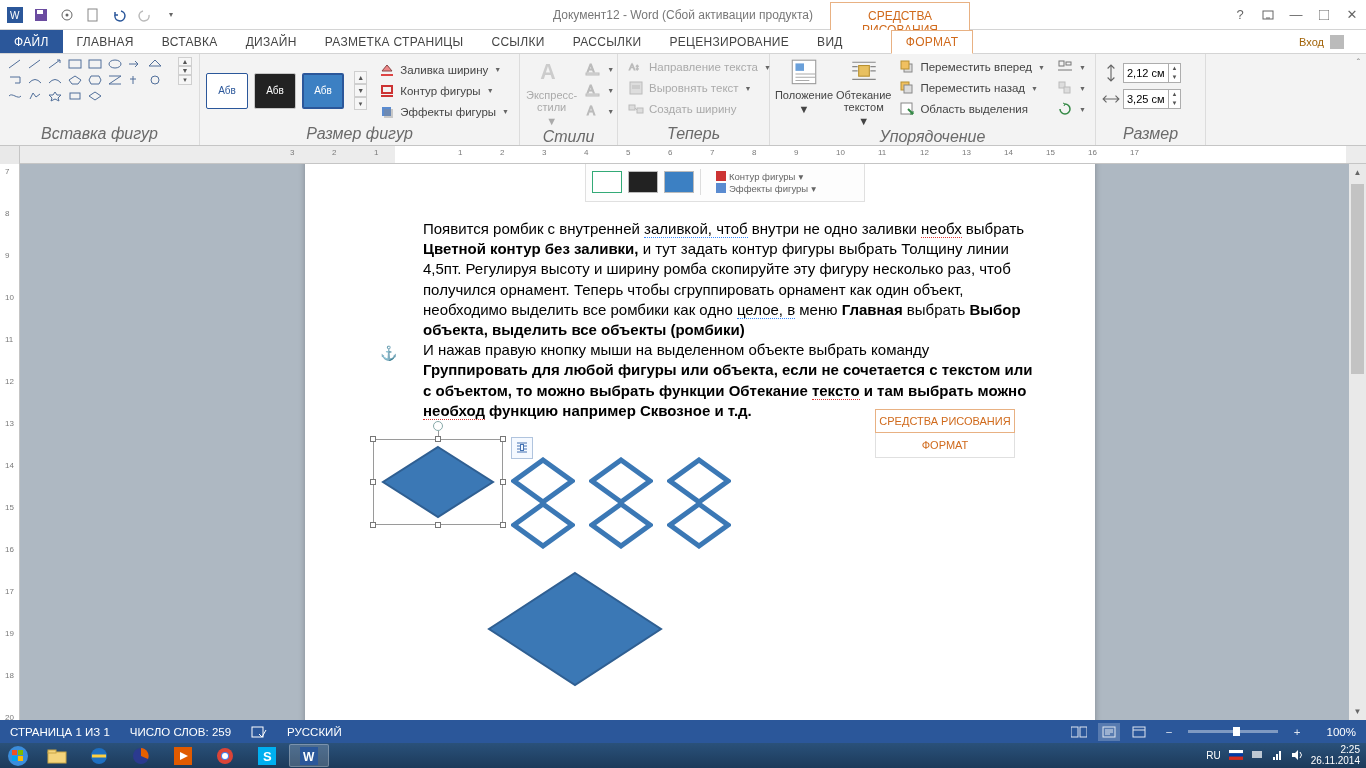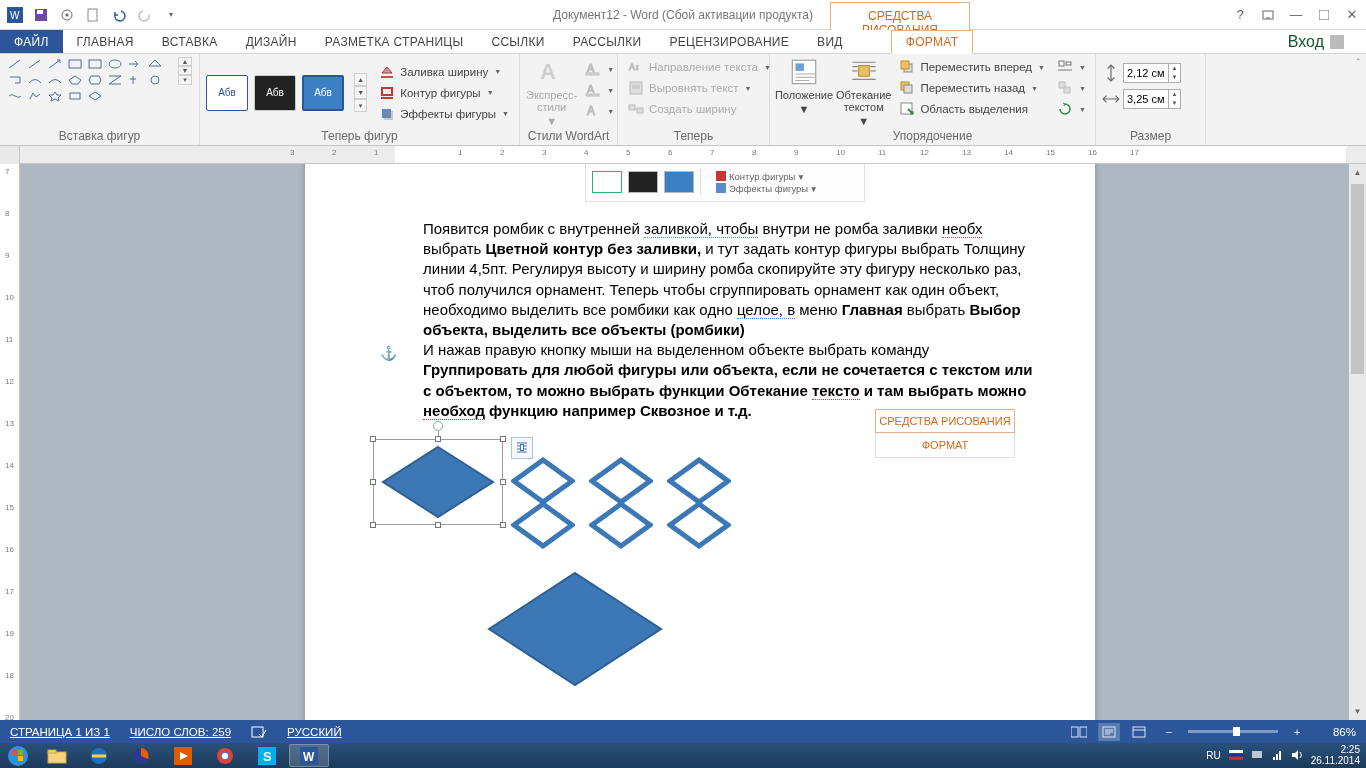--- a/index.html
+++ b/index.html
@@ -13,28 +13,28 @@
 .titlebar .title-center { position: absolute; left: 50%; transform: translateX(-50%); font-size: 12px; color: #777; white-space: nowrap; }
 .titlebar .title-context { position: absolute; left: 830px; width: 140px; text-align: center; font-size: 12px; color: #d06a1c; border: 1px solid #e8b183; border-bottom: none; padding: 6px 4px 5px; background: #fff; top: 2px; }
 .titlebar .winctrl { position: absolute; right: 0; display: flex; }
 .titlebar .winctrl-btn { width: 28px; height: 20px; display: flex; align-items: center; justify-content: center; color: #666; font-size: 13px; }
 
 
 .tabbar { height: 24px; background: #fff; display: flex; align-items: stretch; border-bottom: 1px solid #d4d4d4; font-size: 12px; color: #444; position: relative; }
 .tab { padding: 0 14px; display: flex; align-items: center; cursor: default; text-transform: uppercase; letter-spacing: .3px; }
 .tab.file { background: #2b579a; color: #fff; font-weight: 400; }
 .tab.active { background: #fff; color: #d06a1c; border: 1px solid #e8b183; border-bottom: 1px solid #fff; margin-bottom: -1px; position: relative; z-index: 2; }
-.tabbar .login { position: absolute; right: 6px; top: 0; height: 100%; display: flex; align-items: center; font-size: 16px; color: #14532d; padding-right: 16px; }
+.tabbar .login { position: absolute; right: 6px; top: 0; height: 100%; display: flex; align-items: center; font-size: 11px; color: #a16207; padding-right: 16px; }
 .tabbar .login .sil { width: 14px; height: 14px; background: #bbb; margin-left: 6px; }
 
 
 .ribbon { height: 92px; background: #f3f3f3; border-bottom: 1px solid #c5c5c5; display: flex; }
 .group { border-right: 1px solid #dcdcdc; padding: 3px 6px 2px; display: flex; flex-direction: column; height: 100%; }
 .group-body { flex: 1; display: flex; align-items: flex-start; }
-.group-label { font-size: 12px; color: #6a6a6a; text-align: center; padding-top: 1px; position: relative; }
+.group-label { font-size: 16px; color: #6a6a6a; text-align: center; padding-top: 1px; position: relative; font-style: italic; }
 
 .shape-gallery { width: 170px; display: flex; flex-wrap: wrap; gap: 2px 2px; }
 .shape-gallery .cell { width: 18px; height: 14px; display: flex; align-items: center; justify-content: center; color: #516f9a; }
 .shape-gallery .cell svg { width: 16px; height: 12px; }
 .gallery-side { width: 14px; display: flex; flex-direction: column; margin-left: 2px; }
 .gallery-side .sbtn { flex: 1; border: 1px solid #cfcfcf; background: #f6f6f6; display: flex; align-items: center; justify-content: center; font-size: 7px; color: #555; }
 
 .style-swatches { display: flex; gap: 6px; align-items: center; }
 .swatch { width: 42px; height: 36px; border: 1px solid #c7c7c7; display: flex; align-items: center; justify-content: center; font-size: 10px; border-radius: 2px; }
 .swatch.s1 { background: #fff; color: #2b579a; border-color: #2b579a; }
@@ -106,21 +106,21 @@
 .shape-sel .rhomb { position: absolute; left: 8px; top: 6px; width: 114px; height: 74px; }
 .shape-sel .layout-ic { position: absolute; right: -30px; top: -2px; width: 22px; height: 22px; border: 1px solid #b0c4de; background: #f5f9ff; display: flex; align-items: center; justify-content: center; }
 
 .small-rhomb { position: absolute; width: 64px; height: 48px; }
 .small-rhomb svg { width: 100%; height: 100%; display: block; }
 
 .big-rhomb { position: absolute; left: 180px; top: 410px; width: 180px; height: 120px; }
 
 
 .statusbar { position: absolute; left: 0; right: 0; bottom: 25px; height: 23px; background: #2b579a; color: #fff; display: flex; align-items: center; font-size: 11.5px; padding: 0 10px; }
-.statusbar .seg { margin-right: 20px; display: flex; align-items: center; gap: 5px; text-decoration: underline; }
+.statusbar .seg { margin-right: 20px; display: flex; align-items: center; gap: 5px; }
 .statusbar .right { margin-left: auto; display: flex; align-items: center; gap: 8px; }
 .statusbar .vbtn { width: 22px; height: 18px; display: flex; align-items: center; justify-content: center; opacity: .85; }
 .statusbar .slider { width: 90px; height: 3px; background: rgba(255,255,255,.4); position: relative; }
 .statusbar .slider .kn { position: absolute; left: 50%; top: -3px; width: 7px; height: 9px; background: #fff; }
 
 
 .taskbar { position: absolute; left: 0; right: 0; bottom: 0; height: 25px; background: linear-gradient(#2a517a, #1c3a5a); display: flex; align-items: center; }
 .taskbar .start { width: 36px; height: 25px; display: flex; align-items: center; justify-content: center; }
 .taskbar .tbtn { width: 40px; height: 23px; margin: 0 1px; display: flex; align-items: center; justify-content: center; border-radius: 2px; }
 .taskbar .tbtn.active { background: rgba(255,255,255,.18); box-shadow: inset 0 0 0 1px rgba(255,255,255,.25); }
@@ -364,21 +364,21 @@
               <svg viewBox="0 0 16 16">
                 <rect x="3" y="3" width="9" height="9" fill="#5a8bd0"></rect>
                 <rect x="5" y="5" width="9" height="9" fill="#888" opacity=".4"></rect>
               </svg>
             </span>
             <span>Эффекты фигуры</span>
             <span class="dd">▼</span>
           </div>
       </div>
     </div>
-    <div class="group-label">Теперь фигур</div>
+    <div class="group-label">Размер фигур</div>
   </div>
 
   <div class="group" style="width:98px">
     <div class="group-body" style="gap:4px;align-items:flex-start">
       <div class="bigbtn disabled">
         <span class="ic">
             <svg viewBox="0 0 30 26">
               <text x="4" y="20" font-size="20" fill="#ccc" font-family="Georgia" font-weight="bold">A</text>
             </svg>
           </span>
@@ -634,21 +634,21 @@
         <div class="sw" style="background:#222"></div>
         <div class="sw" style="background:#3c80c3"></div>
         <div style="width:10px;border-left:1px solid #ddd;height:26px"></div>
         <div class="col">
           <div style="display:flex;gap:3px;align-items:center"><span style="width:10px;height:10px;background:#c33;display:inline-block"></span><span>Контур фигуры</span>▾</div>
           <div style="display:flex;gap:3px;align-items:center"><span style="width:10px;height:10px;background:#5a8bd0;display:inline-block"></span><span>Эффекты фигуры</span>▾</div>
         </div>
       </div>
 
       <div class="doc-text">
-        <span>Появится ромбик с внутренней </span><span class="errb">заливкой,  чтобы</span><span> внутри не ромба заливки </span><span class="err">необх</span><span> выбрать </span>
+        <span>Появится ромбик с внутренней </span><span class="errb">заливкой,  чтоб</span><span> внутри не одно заливки </span><span class="err">необх</span><span> выбрать </span>
         <b>Цветной контур   без заливки,</b><span>  и тут задать контур фигуры выбрать Толщину линии 4,5пт. Регулируя высоту и ширину ромба скопируйте  эту фигуру несколько раз, чтоб получился орнамент. Теперь чтобы сгруппировать орнамент как один объект, необходимо выделить все ромбики как одно </span><span class="errb">целое,  в</span><span> меню </span><b>Главная</b><span> выбрать </span><b>Выбор объекта, выделить все объекты (ромбики)</b><br>
         <span>  И нажав правую кнопку мыши на выделенном объекте выбрать команду </span><b><span>Группировать для любой фигуры или объекта, если не сочетается с текстом или с объектом, то можно выбрать функции Обтекание </span><span class="err">тексто</span><span>  и там выбрать   можно </span><span class="err">необход</span><span> функцию  например Сквозное и т.д.</span></b>
       </div>
 
       <div class="anchor-ic">⚓</div>
 
       <div class="drawing-tag">
         <div class="t1">СРЕДСТВА РИСОВАНИЯ</div>
         <div class="t2">ФОРМАТ</div>
       </div>
@@ -746,21 +746,21 @@
         <svg width="14" height="12">
           <rect x="1" y="1" width="12" height="10" fill="none" stroke="#fff"></rect>
           <path d="M1 4 L13 4" stroke="#fff"></path>
         </svg>
       </div>
     <div class="vbtn">−</div>
     <div class="slider">
         <div class="kn"></div>
       </div>
     <div class="vbtn">+</div>
-    <div style="width:40px;text-align:right">86%</div>
+    <div style="width:40px;text-align:right">100%</div>
   </div>
 </div>
 
 <div class="taskbar">
   <div class="start">
       <svg width="22" height="22">
         <circle cx="11" cy="11" r="10" fill="#3b8ddb"></circle>
         <rect x="5" y="5" width="5" height="5" fill="#f25022"></rect>
         <rect x="11" y="5" width="5" height="5" fill="#7fba00"></rect>
         <rect x="5" y="11" width="5" height="5" fill="#00a4ef"></rect>

